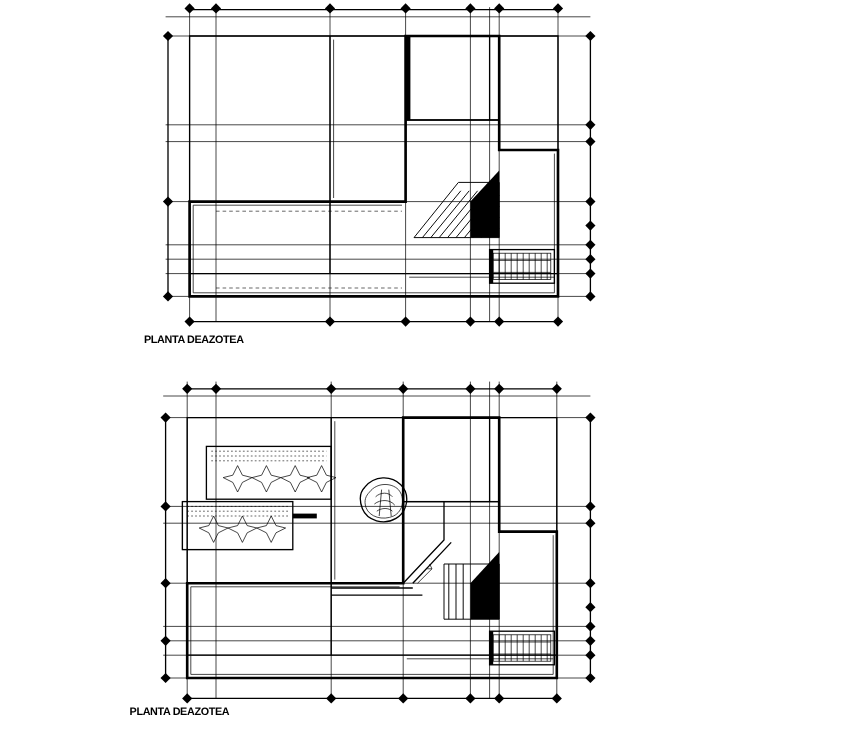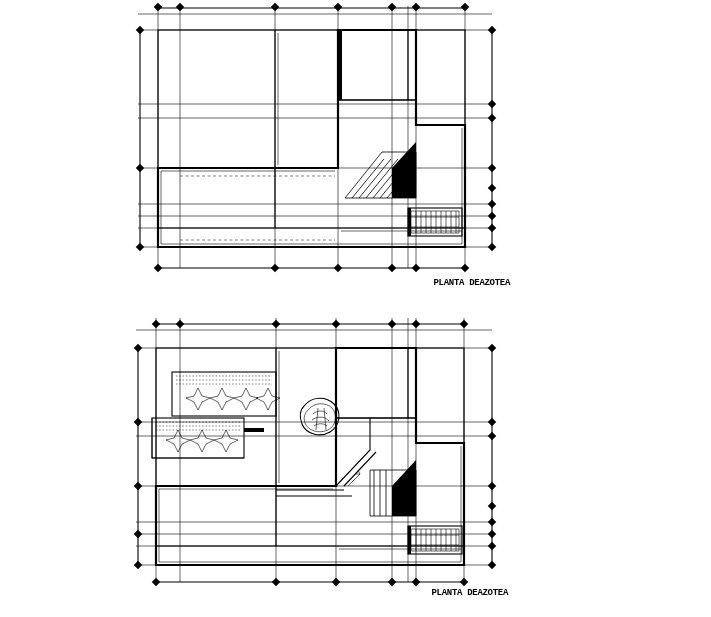--- a/index.html
+++ b/index.html
@@ -19,22 +19,22 @@
     left: 0; top: 0;
     width: 711px;
     height: 617px;
   }
   .plan-block {
     position: absolute;
   }
   .plan-caption {
     position: absolute;
     width: 100%;
-    text-align: right;
-    font-family: Liberation Mono, monospace;
+    text-align: left;
+    font-family: Liberation Sans, sans-serif;
     font-weight: bold;
     font-size: 9px;
     letter-spacing: -0.3px;
     color: #000;
     white-space: nowrap;
   }
   svg { display: block; }
   .thin  { stroke: #000; stroke-width: 0.6; fill: none; }
   .med   { stroke: #000; stroke-width: 1.1; fill: none; }
   .thick { stroke: #000; stroke-width: 2.2; fill: none; }

